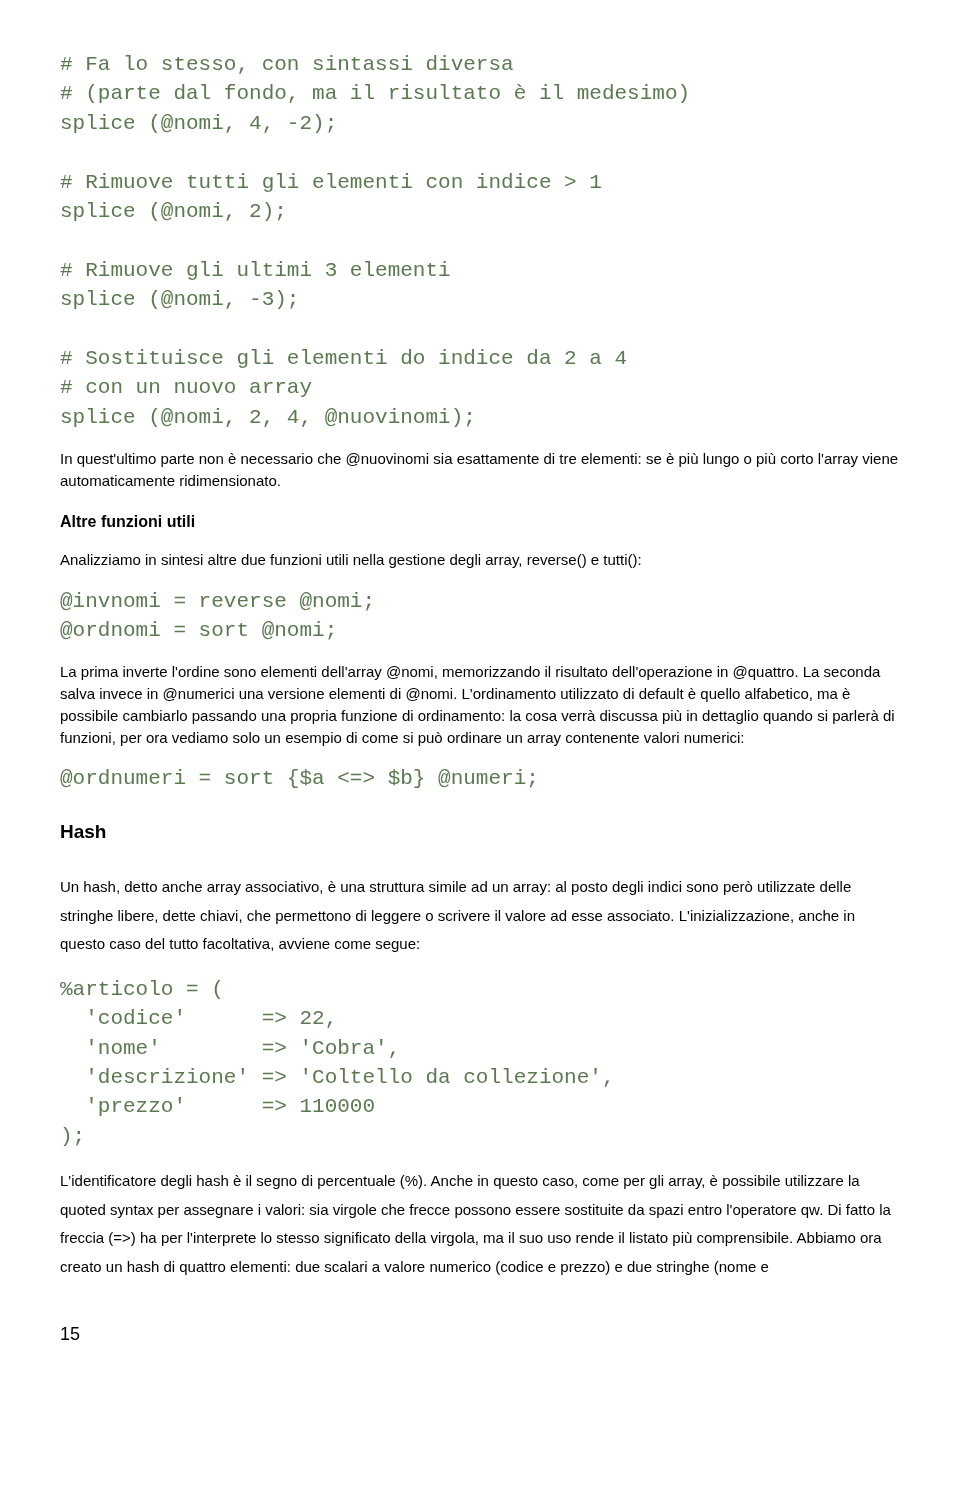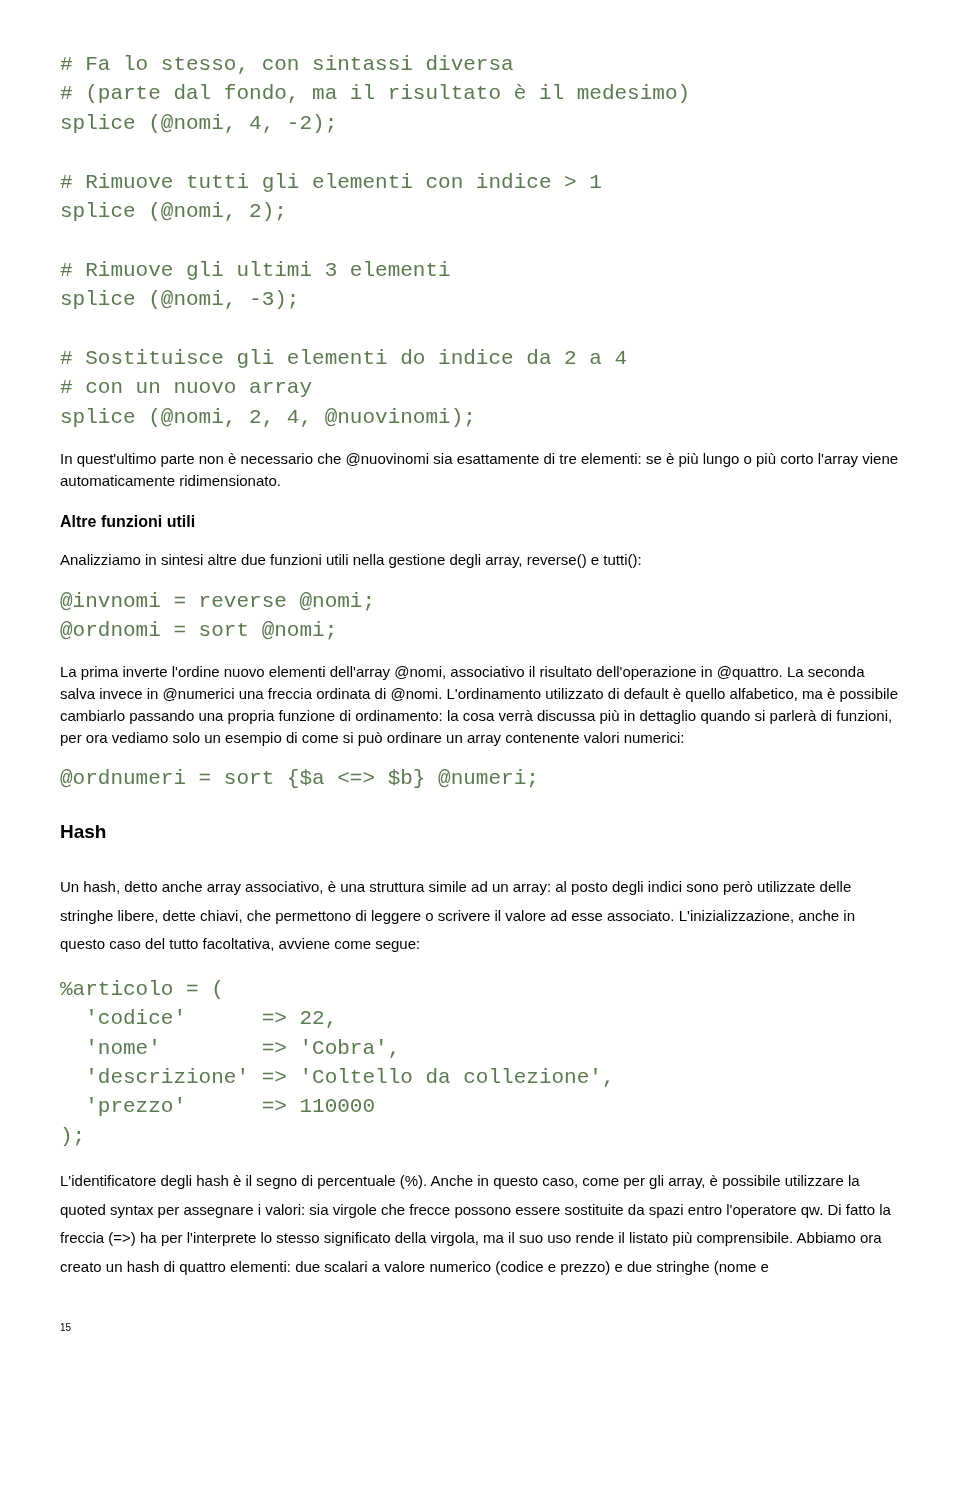--- a/index.html
+++ b/index.html
@@ -33,21 +33,21 @@
   h3.bigsection {
     font-size: 19px;
     font-weight: bold;
     margin: 24px 0 28px 0;
   }
   .spaced {
     line-height: 1.9;
   }
   .pagenum {
     margin-top: 40px;
-    font-size: 10px;
+    font-size: 18px;
   }
 </style>
 </head>
 <body>
 
 <pre class="code"># Fa lo stesso, con sintassi diversa
 # (parte dal fondo, ma il risultato è il medesimo)
 splice (@nomi, 4, -2);
 
 # Rimuove tutti gli elementi con indice &gt; 1
@@ -67,21 +67,21 @@
 <h3 class="section">Altre funzioni utili</h3>
 
 <p>
   <span>Analizziamo in sintesi altre due funzioni utili nella gestione degli array, </span><span class="italic">reverse()</span><span> e </span><span class="italic">tutti()</span><span>:</span>
 </p>
 
 <pre class="code">@invnomi = reverse @nomi;
 @ordnomi = sort @nomi;</pre>
 
 <p>
-  <span>La prima inverte l'ordine nuovo elementi dell'array </span><span class="italic">@nomi</span><span>, associativo il risultato dell'operazione in </span><span class="italic">@quattro</span><span>. La seconda salva invece in </span><span class="italic">@numerici</span><span> una freccia ordinata di </span><span class="italic">@nomi</span><span>.</span>
+  <span>La prima inverte l'ordine sono elementi dell'array </span><span class="italic">@nomi</span><span>, memorizzando il risultato dell'operazione in </span><span class="italic">@quattro</span><span>. La seconda salva invece in </span><span class="italic">@numerici</span><span> una versione elementi di </span><span class="italic">@nomi</span><span>.</span>
   <span>L'ordinamento utilizzato di default è quello alfabetico, ma è possibile cambiarlo passando una propria funzione di ordinamento: la cosa verrà discussa più in dettaglio quando si parlerà di funzioni, per ora vediamo solo un esempio di come si può ordinare un array contenente valori numerici:</span>
 </p>
 
 <pre class="code">@ordnumeri = sort {$a &lt;=&gt; $b} @numeri;</pre>
 
 <h3 class="bigsection">Hash</h3>
 
 <p class="spaced">
   <span>Un </span><span class="italic">hash</span><span>, detto anche </span><span class="italic">array associativo</span><span>, è una struttura simile ad un array: al posto degli indici sono però utilizzate delle stringhe libere, dette </span><span class="italic">chiavi</span><span>, che permettono di leggere o scrivere il </span><span class="italic">valore</span><span> ad esse associato. L'inizializzazione, anche in questo caso del tutto facoltativa, avviene come segue:</span>
 </p>

